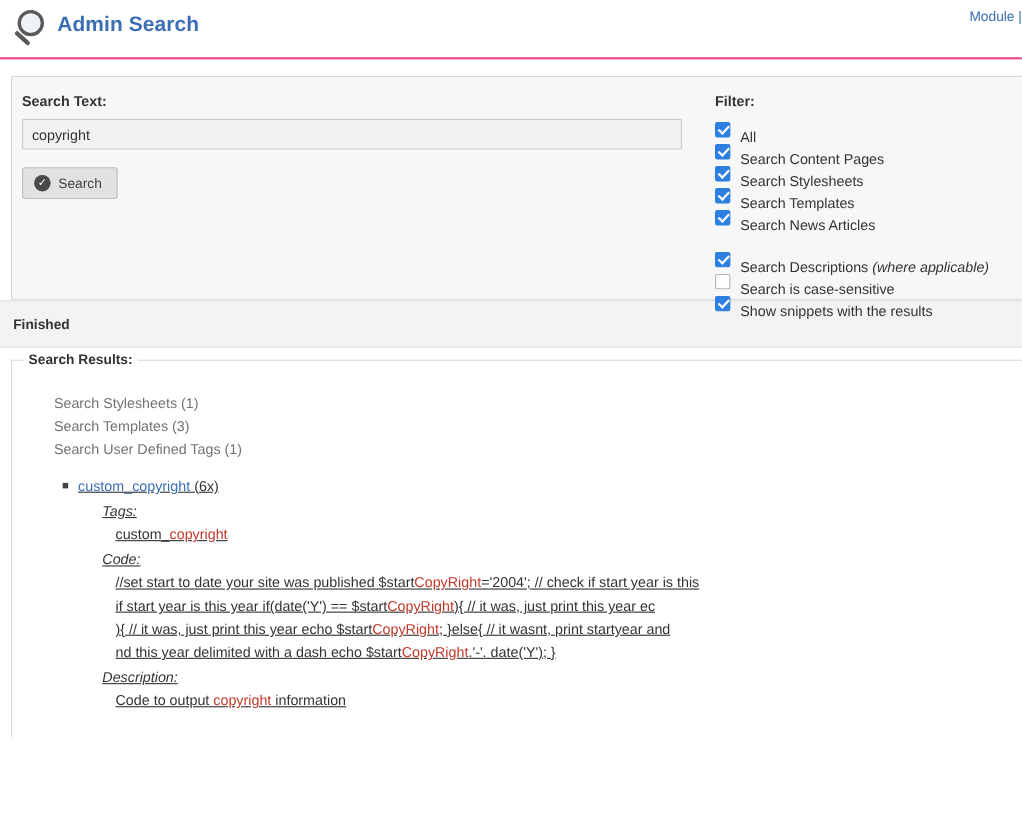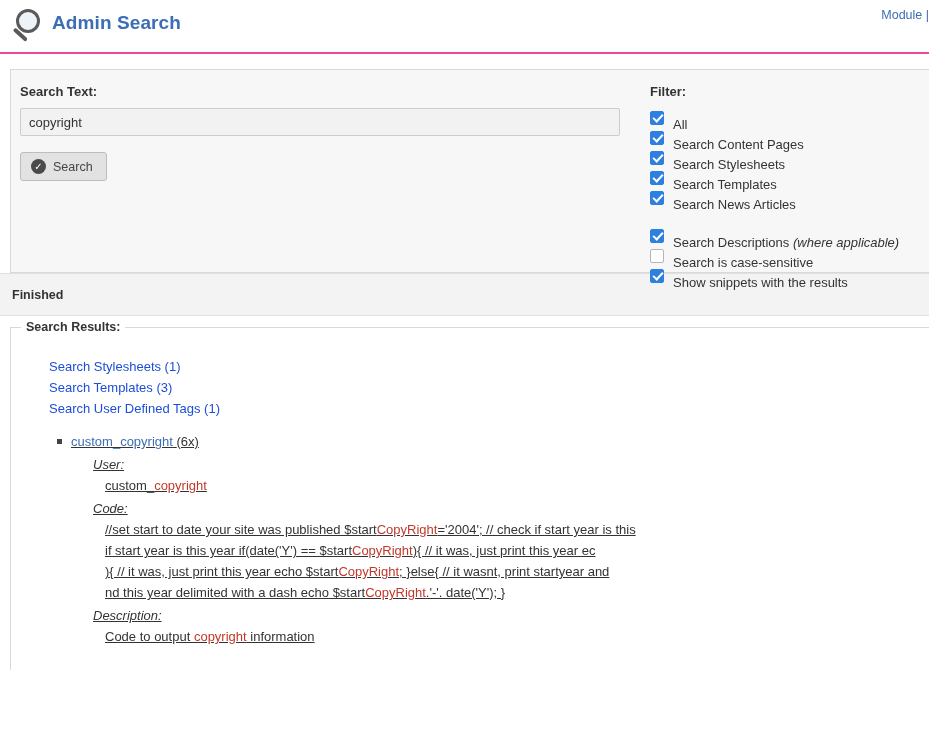--- a/index.html
+++ b/index.html
@@ -210,21 +210,21 @@
     font-weight: bold;
     font-size: 12.5px;
     color: #333;
   }
   .results-body {
     padding: 28px 0 0 38px;
     font-size: 13px;
     line-height: 21px;
     color: #333;
   }
-  .group-line { color: #1d4ed8; }
+  .group-line { color: #737373; }
   .result-list {
     margin: 12px 0 0 0;
     padding-left: 22px;
     list-style: none;
   }
   .result-list li { position: relative; text-decoration: underline; }
   .result-list li::before {
     content: "";
     position: absolute;
     left: -14px;
@@ -330,21 +330,21 @@
     <div class="group-line">Search Stylesheets (1)</div>
     <div class="group-line">Search Templates (3)</div>
     <div class="group-line">Search User Defined Tags (1)</div>
 
     <ul class="result-list">
       <li>
         <a class="res-link" href="#">custom_copyright</a>
         <span class="res-count">(6x)</span>
 
         <div class="snippet-block">
-          <div class="snip-label">User:</div>
+          <div class="snip-label">Tags:</div>
           <div class="snip-value"><span>custom_</span><span class="hl">copyright</span></div>
 
           <div class="snip-label">Code:</div>
           <div class="code-line"><span>//set start to date your site was published $start</span><span class="hl">CopyRight</span><span>='2004'; // check if start year is this</span></div>
           <div class="code-line indent1"><span>if start year is this year if(date('Y') == $start</span><span class="hl">CopyRight</span><span>){ // it was, just print this year ec</span></div>
           <div class="code-line"><span>){ // it was, just print this year echo $start</span><span class="hl">CopyRight</span><span>; }else{ // it wasnt, print startyear and</span></div>
           <div class="code-line"><span>nd this year delimited with a dash echo $start</span><span class="hl">CopyRight</span><span>.'-'. date('Y'); }</span></div>
 
           <div class="snip-label">Description:</div>
           <div class="snip-value"><span>Code to output </span><span class="hl">copyright</span><span> information</span></div>

